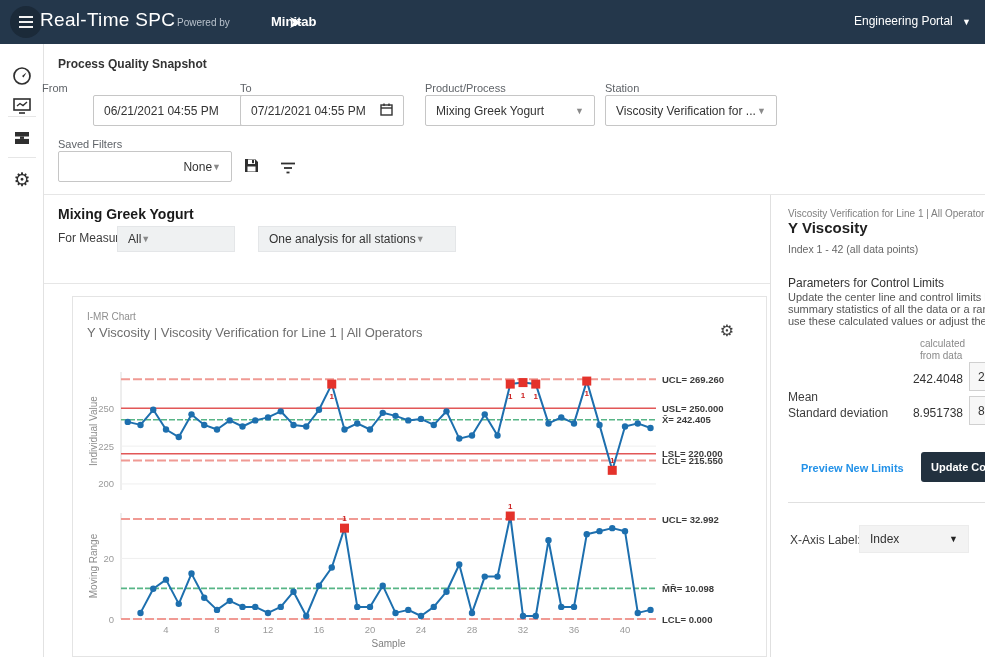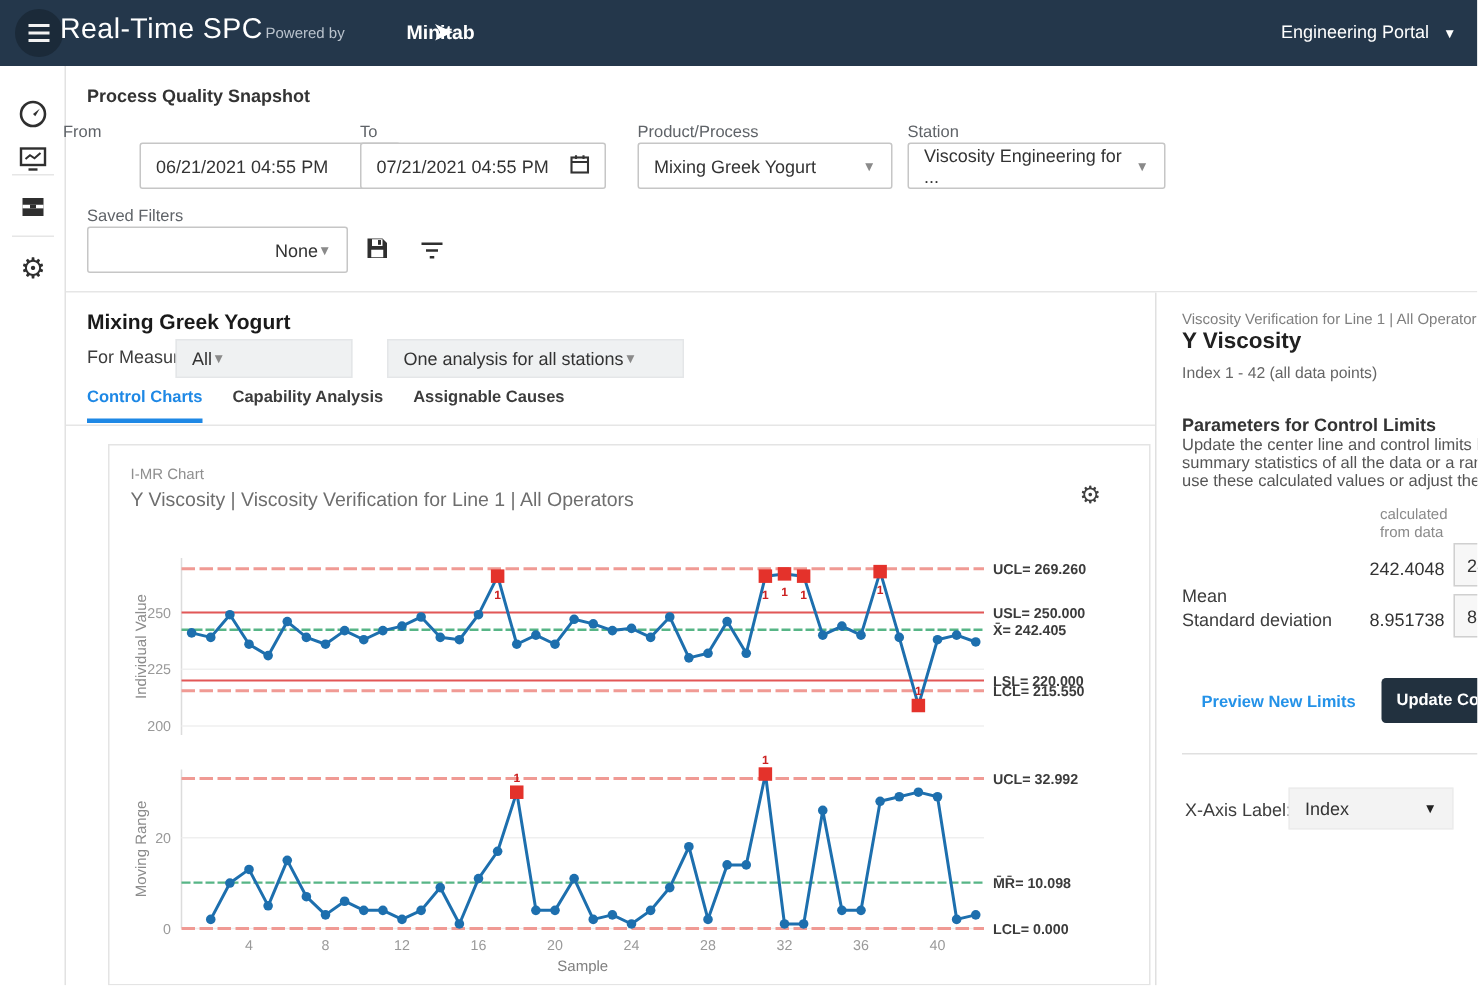--- a/index.html
+++ b/index.html
@@ -50,21 +50,21 @@
   .gear { position:absolute; right:32px; top:26px; font-size:16px; color:#3f3f3f; cursor:pointer; line-height:1; }
   #spc-svg { position:absolute; left:14px; top:59px; }
   #spc-svg text { font-family:"Liberation Sans", sans-serif; }
 
   
   #rpanel { position:absolute; left:770px; top:195px; width:215px; height:462px; border-left:1px solid #e0e0e0; background:#fff; }
   .rp { position:absolute; white-space:nowrap; }
   .rp-sub { left:17px; top:13px; font-size:10px; color:#7f7f7f; }
   .rp-title { left:17px; top:24px; font-size:15px; font-weight:bold; color:#212121; }
   .rp-index { left:17px; top:48px; font-size:10.5px; color:#666; }
-  .rp-params { left:17px; top:81px; font-size:12px; font-weight:bold; color:#333; }
+  .rp-params { left:17px; top:81px; font-size:12px; font-weight:normal; color:#333; }
   .rp-desc { left:17px; font-size:11px; color:#555; }
   .rp-colhdr { left:149px; font-size:10px; color:#8a8a8a; }
   .rp-rowlbl { left:17px; font-size:12px; color:#3d3d3d; }
   .rp-val { left:92px; width:100px; text-align:right; font-size:12px; color:#333; }
   .rp-input { position:absolute; left:198px; width:80px; height:29px; background:#f7f7f7; border:1px solid #d0d0d0;
     font-size:12px; color:#333; padding:0 8px; font-family:"Liberation Sans", sans-serif; }
   .rp-link { left:30px; top:267px; font-size:11px; font-weight:bold; color:#2492e8; cursor:pointer; }
   .rp-btn { position:absolute; left:150px; top:257px; width:130px; height:30px; background:#22313f; color:#fff;
     font-size:11px; font-weight:bold; border:none; border-radius:3px; text-align:left; padding:0 10px;
     font-family:"Liberation Sans", sans-serif; white-space:nowrap; overflow:hidden; cursor:pointer; }
@@ -150,21 +150,21 @@
   </div>
 
   <div class="f-label" style="left:425px; top:82px;">Product/Process</div>
   <div class="f-box" style="left:425px; top:95px; width:170px;">
     <span class="grow">Mixing Greek Yogurt</span>
     <span class="chev">▼</span>
   </div>
 
   <div class="f-label" style="left:605px; top:82px;">Station</div>
   <div class="f-box" style="left:605px; top:95px; width:172px;">
-    <span class="grow">Viscosity Engineering for ...</span>
+    <span class="grow">Viscosity Verification for ...</span>
     <span class="chev">▼</span>
   </div>
 
   <div class="f-label" style="left:58px; top:138px;">Saved Filters</div>
   <div class="f-box" style="left:58px; top:151px; width:174px;text-align:right;">
     <span class="grow">None</span>
     <span class="chev">▼</span>
   </div>
   <div class="abs" style="left:243px; top:157px;">
     <svg width="17" height="17" viewBox="0 0 17 17">
@@ -188,25 +188,20 @@
   <div class="fm-label">For Measure:</div>
   <div class="g-select" style="left:117px; top:226px; width:118px;">
     <span class="grow">All</span>
     <span class="chev">▼</span>
   </div>
   <div class="g-select" style="left:258px; top:226px; width:198px;">
     <span class="grow">One analysis for all stations</span>
     <span class="chev">▼</span>
   </div>
 
-  <div class="tabs">
-    <div class="tab active">Control Charts</div>
-    <div class="tab">Capability Analysis</div>
-    <div class="tab">Assignable Causes</div>
-  </div>
   <div class="hr" style="left:44px; top:283px; width:726px; height:1px;"></div>
 
   <div id="card">
     <div class="imr">I-MR Chart</div>
     <div class="card-title">Y Viscosity | Viscosity Verification for Line 1 | All Operators</div>
     <div class="gear">⚙</div>
     <svg id="spc-svg" width="674" height="300" viewBox="0 0 674 300">
         <line x1="34" y1="16" x2="34" y2="134" stroke="#dcdcdc" stroke-width="1"></line>
         <line x1="34" y1="127.94871794871794" x2="569" y2="127.94871794871794" stroke="#efefef" stroke-width="1"></line>
         <text x="27" y="131.44871794871796" text-anchor="end" fill="#9a9a9a" font-size="9.5">200</text>

